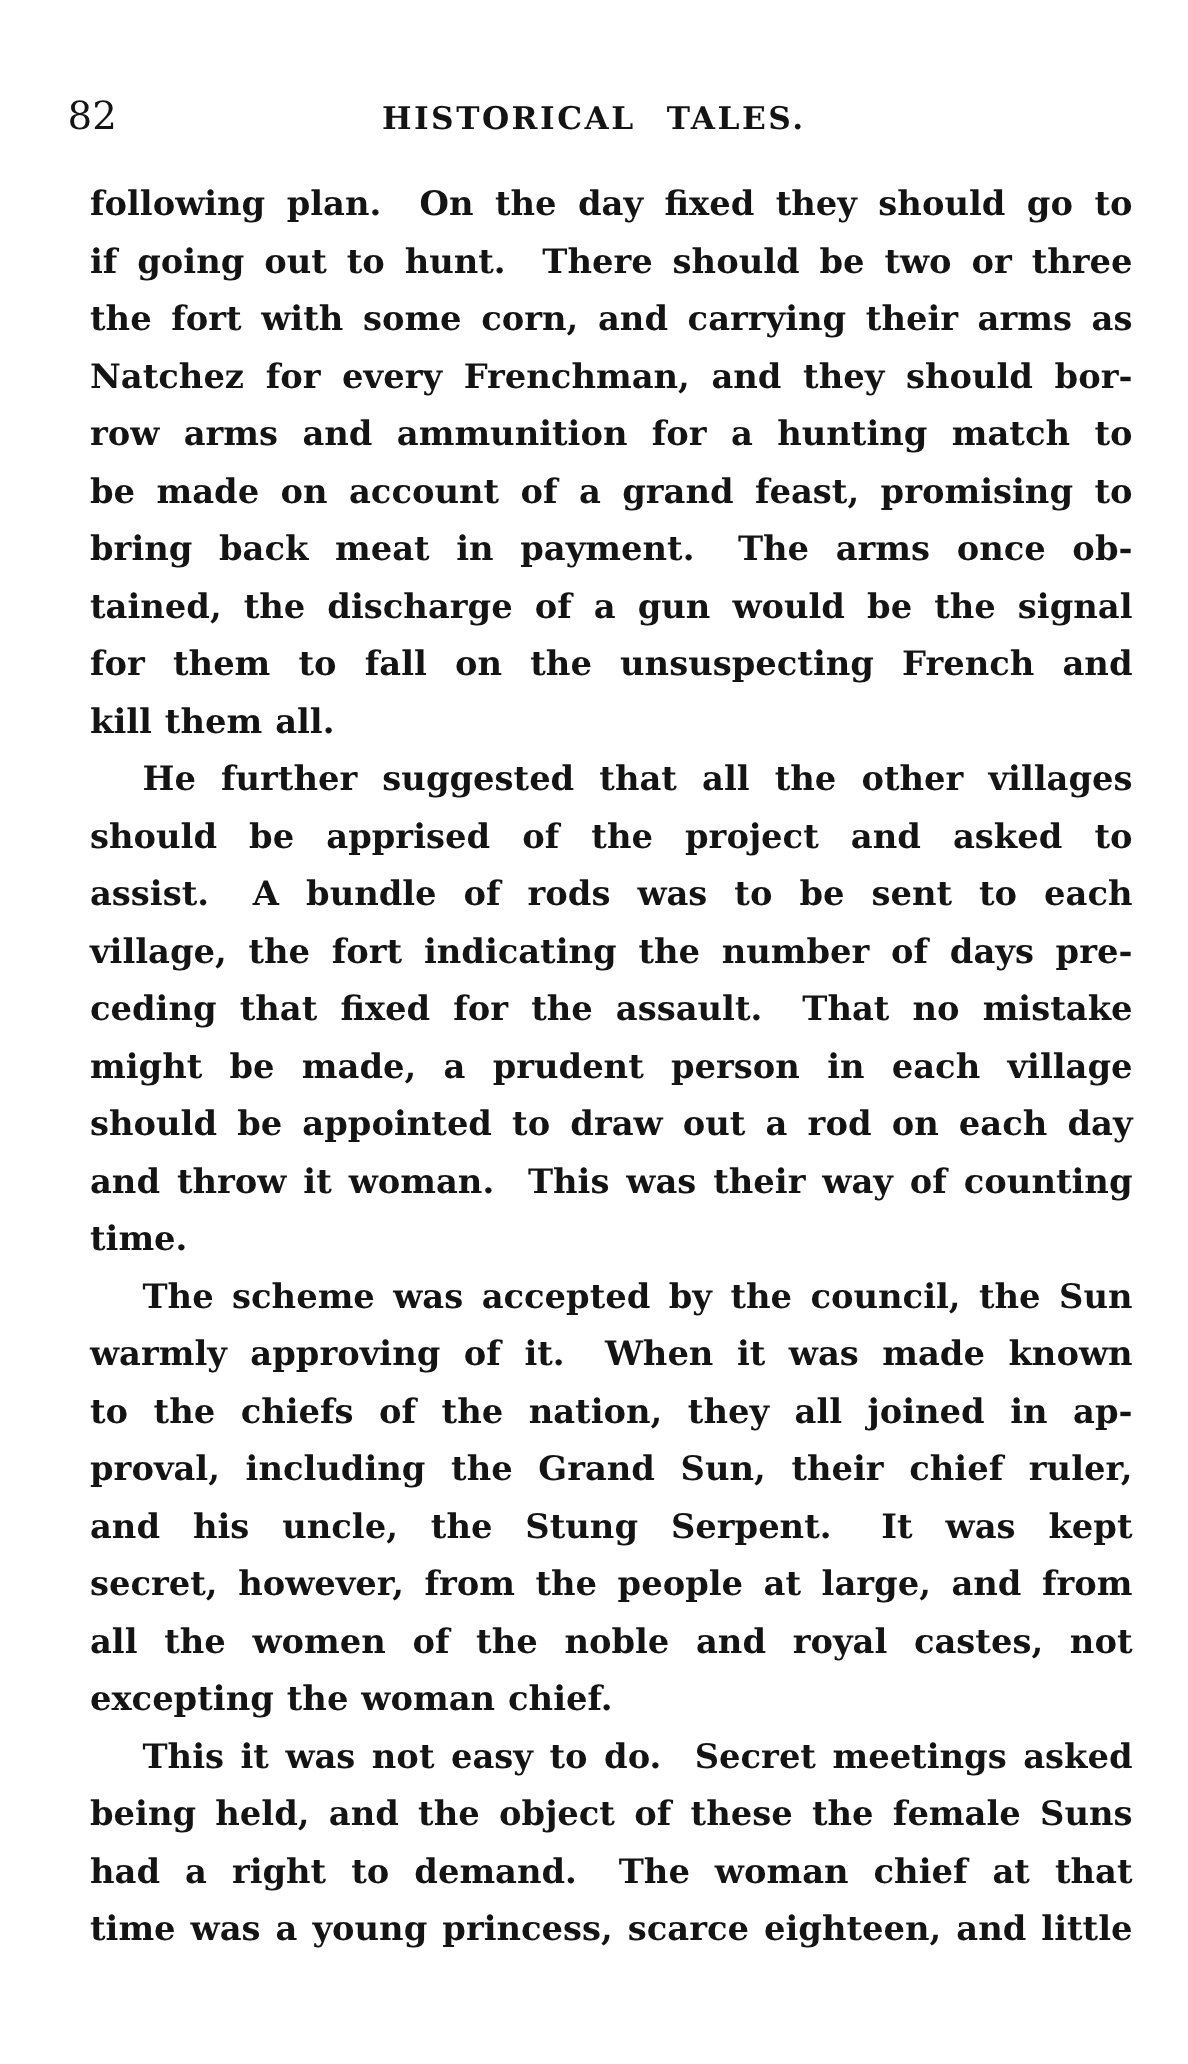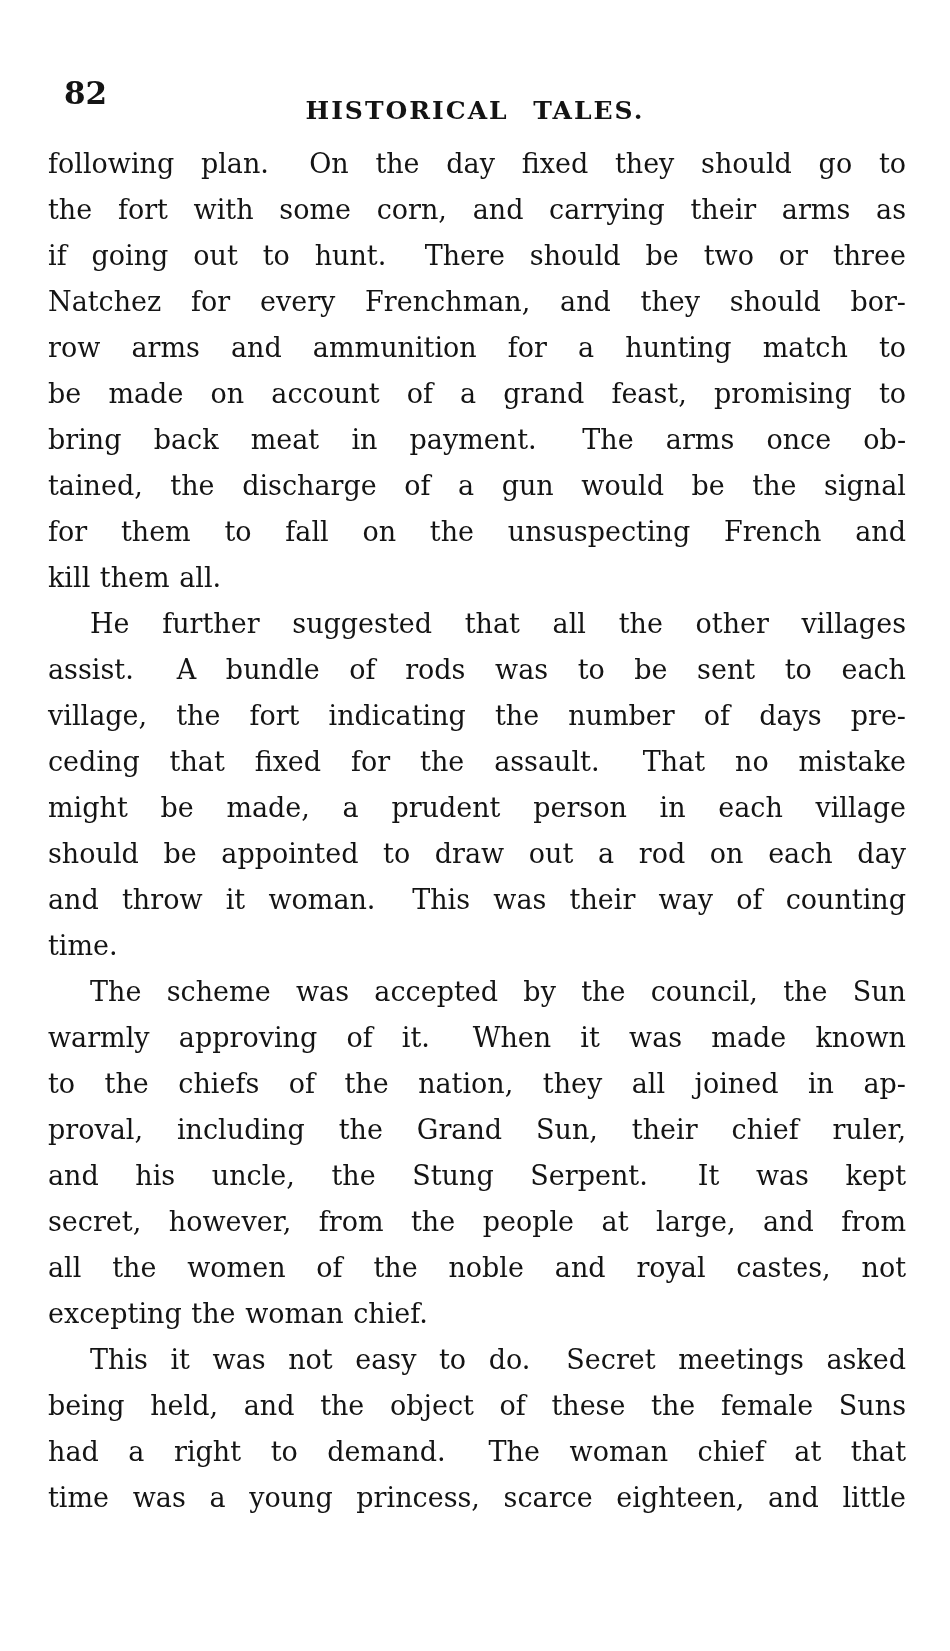--- a/index.html
+++ b/index.html
@@ -15,80 +15,81 @@
     position: relative;
     width: 950px;
     height: 1651px;
     background: var(--paper);
     overflow: hidden;
     font-family: "DejaVu Serif", "Liberation Serif", serif;
     color: var(--ink);
   }
   .page-number {
     position: absolute;
-    left: 64px;
+    left: 54px;
     top: 74px;
     font-size: 31px;
-    font-weight: bold;
+    font-weight: normal;
     line-height: 38px;
   }
   .running-header {
     position: absolute;
     left: 0;
     top: 80px;
     width: 100%;
     text-align: center;
     font-size: 25px;
     font-weight: bold;
     letter-spacing: 2px;
     word-spacing: 14px;
     line-height: 30px;
-    margin-top: 16px;
   }
   .text-block {
     position: absolute;
     left: 48px;
     top: 141px;
     width: 858px;
   }
   .text-line {
     font-size: 27px;
-    font-weight: normal;
+    font-weight: bold;
     line-height: 46px;
     height: 46px;
     text-align: justify;
     text-align-last: justify;
     word-spacing: 1px;
+    margin-left: 24px;
   }
   .text-line.flush-left {
     text-align: right;
     text-align-last: left;
   }
   .text-line.indent {
     text-indent: 42px;
   }
 </style>
 </head>
 <body>
 
 <div class="page">
   <div class="page-number">82</div>
   <div class="running-header">HISTORICAL TALES.</div>
   <div class="text-block" id="text-block">
       <div class="text-line">following plan.  On the day fixed they should go to</div>
+      <div class="text-line">if going out to hunt.  There should be two or three</div>
       <div class="text-line">the fort with some corn, and carrying their arms as</div>
-      <div class="text-line">if going out to hunt.  There should be two or three</div>
       <div class="text-line">Natchez for every Frenchman, and they should bor-</div>
       <div class="text-line">row arms and ammunition for a hunting match to</div>
       <div class="text-line">be made on account of a grand feast, promising to</div>
       <div class="text-line">bring back meat in payment.  The arms once ob-</div>
       <div class="text-line">tained, the discharge of a gun would be the signal</div>
       <div class="text-line">for them to fall on the unsuspecting French and</div>
       <div class="text-line flush-left">kill them all.</div>
       <div class="text-line indent">He further suggested that all the other villages</div>
+      <div class="text-line">should be apprised of the project and asked to</div>
       <div class="text-line">assist.  A bundle of rods was to be sent to each</div>
       <div class="text-line">village, the fort indicating the number of days pre-</div>
       <div class="text-line">ceding that fixed for the assault.  That no mistake</div>
       <div class="text-line">might be made, a prudent person in each village</div>
       <div class="text-line">should be appointed to draw out a rod on each day</div>
       <div class="text-line">and throw it woman.  This was their way of counting</div>
       <div class="text-line flush-left">time.</div>
       <div class="text-line indent">The scheme was accepted by the council, the Sun</div>
       <div class="text-line">warmly approving of it.  When it was made known</div>
       <div class="text-line">to the chiefs of the nation, they all joined in ap-</div>

